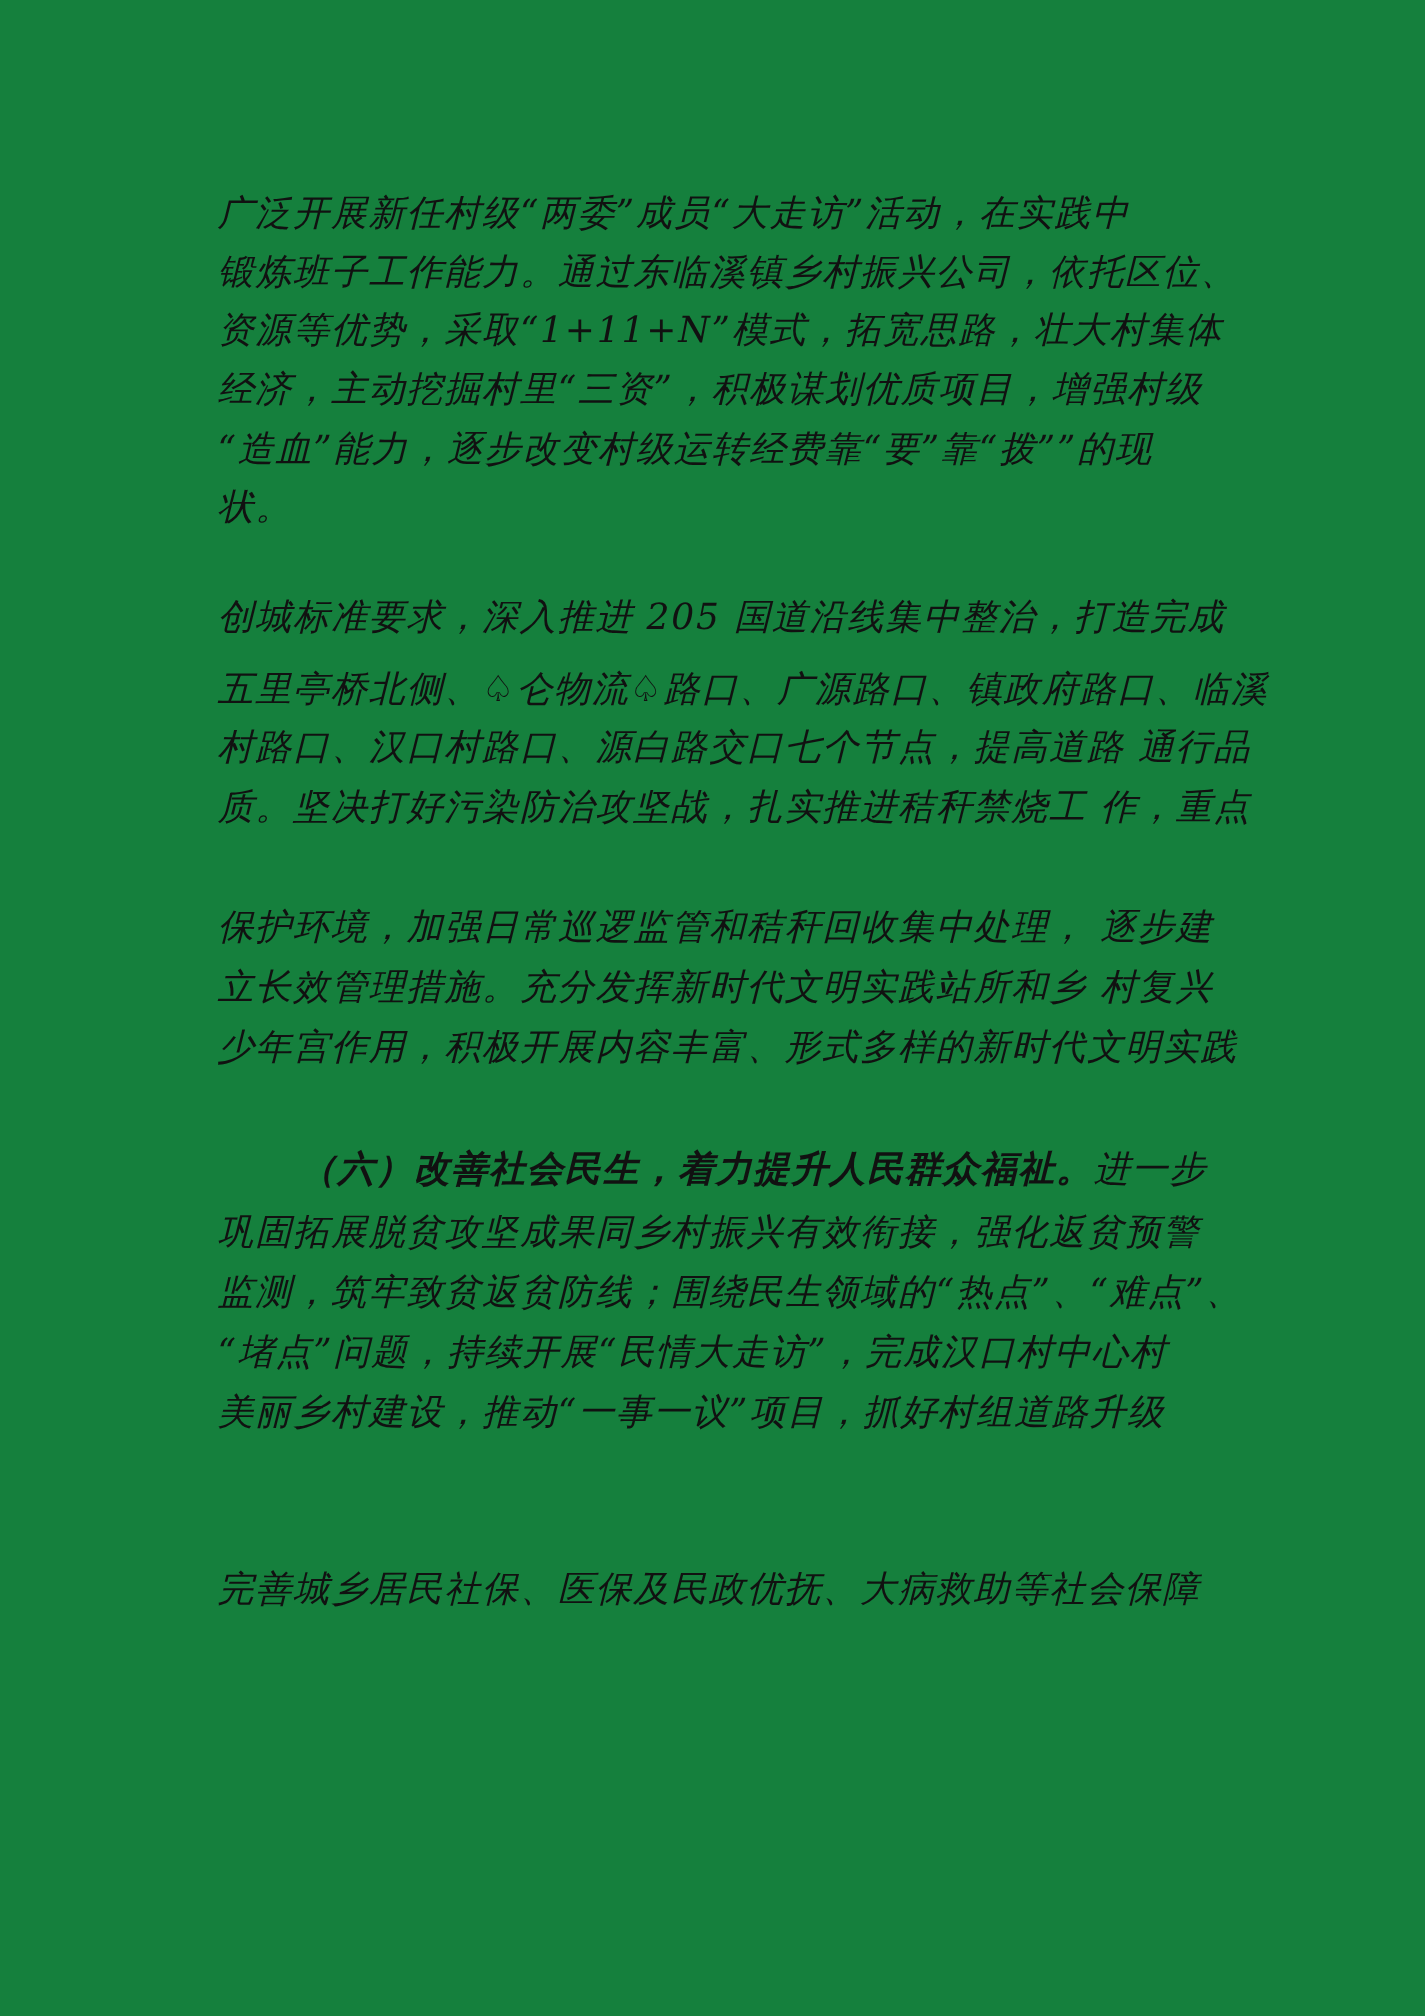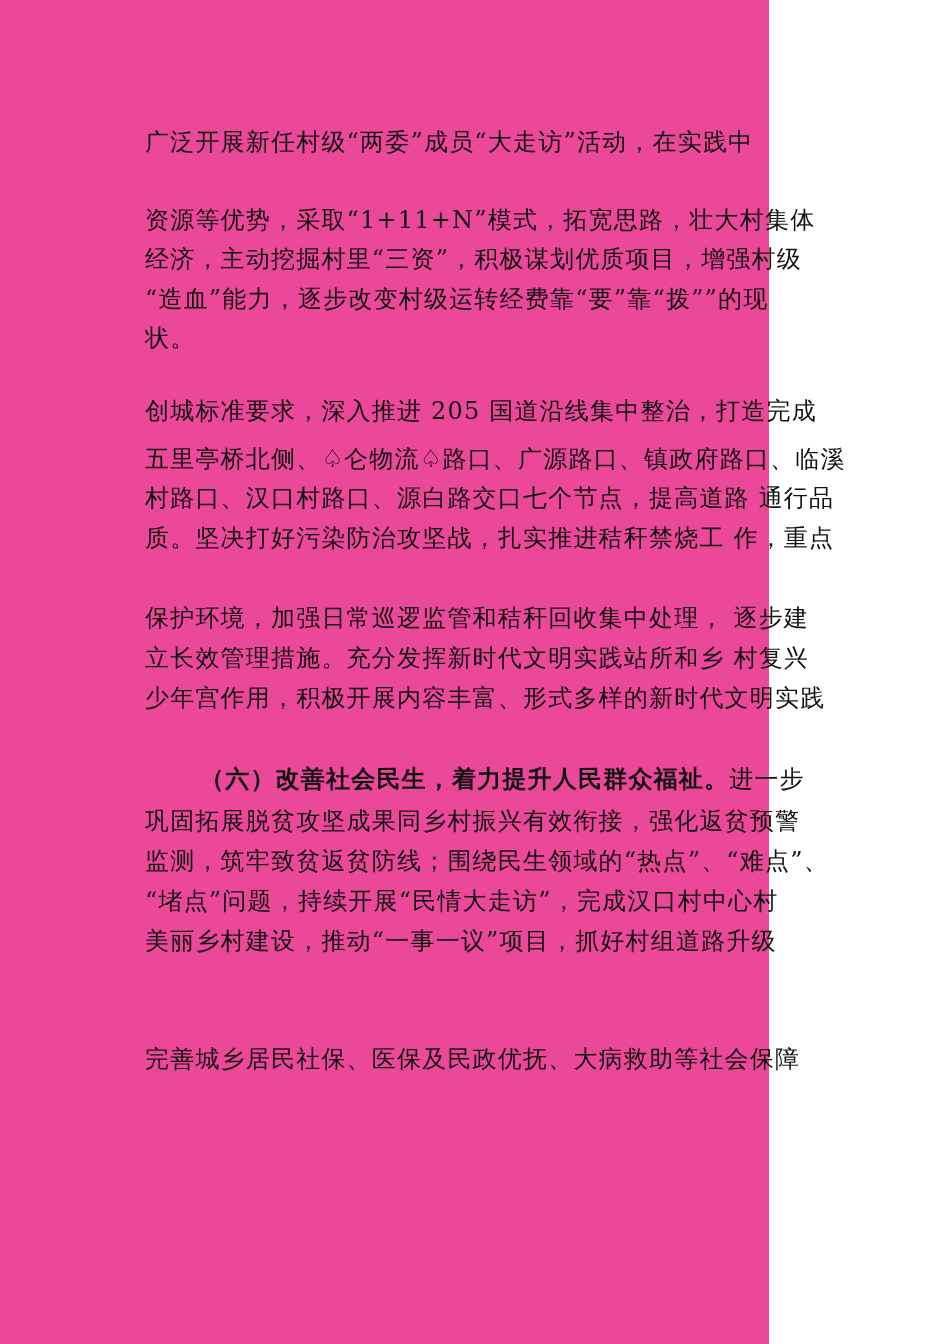--- a/index.html
+++ b/index.html
@@ -1,37 +1,38 @@
 <!DOCTYPE html>
 <html><head>
 <meta charset="utf-8">
 <style>
   html, body { margin: 0; padding: 0; background: #ffffff; }
   body { width: 950px; height: 1344px; position: relative; overflow: hidden; }
   .page {
-    position: absolute; left: 0; top: 0; width: 769px; height: 1344px; background: #ec4899;
+    position: absolute; left: 0; top: 0; width: 950px; height: 1344px; background: #15803d; font-style: italic;
   }
   .line {
     position: absolute;
     left: 145px;
     font-family: "DejaVu Serif", "Liberation Serif", serif;
     font-size: 24px;
     color: #111111;
     white-space: nowrap;
     line-height: 30px;
     letter-spacing: 1.2px;
   }
   .line.indent { left: 200px; }
   .bold { font-weight: bold; }
 </style>
 </head>
 <body>
 
 <div class="page">
   <div class="line" style="top:127px">广泛开展新任村级“两委”成员“大走访”活动，在实践中</div>
+  <div class="line" style="top:166px">锻炼班子工作能力。通过东临溪镇乡村振兴公司，依托区位、</div>
   <div class="line" style="top:205px">资源等优势，采取“1+11+N”模式，拓宽思路，壮大村集体</div>
   <div class="line" style="top:244px">经济，主动挖掘村里“三资”，积极谋划优质项目，增强村级</div>
   <div class="line" style="top:284px">“造血”能力，逐步改变村级运转经费靠“要”靠“拨””的现</div>
   <div class="line" style="top:323px">状。</div>
 
   <div class="line" style="top:396px">创城标准要求，深入推进 205 国道沿线集中整治，打造完成</div>
   <div class="line" style="top:444px">五里亭桥北侧、♤仑物流♤路口、广源路口、镇政府路口、临溪</div>
   <div class="line" style="top:483px">村路口、汉口村路口、源白路交口七个节点，提高道路 通行品</div>
   <div class="line" style="top:523px">质。坚决打好污染防治攻坚战，扎实推进秸秆禁烧工 作，重点</div>
   <div class="line" style="top:603px">保护环境，加强日常巡逻监管和秸秆回收集中处理，  逐步建</div>

